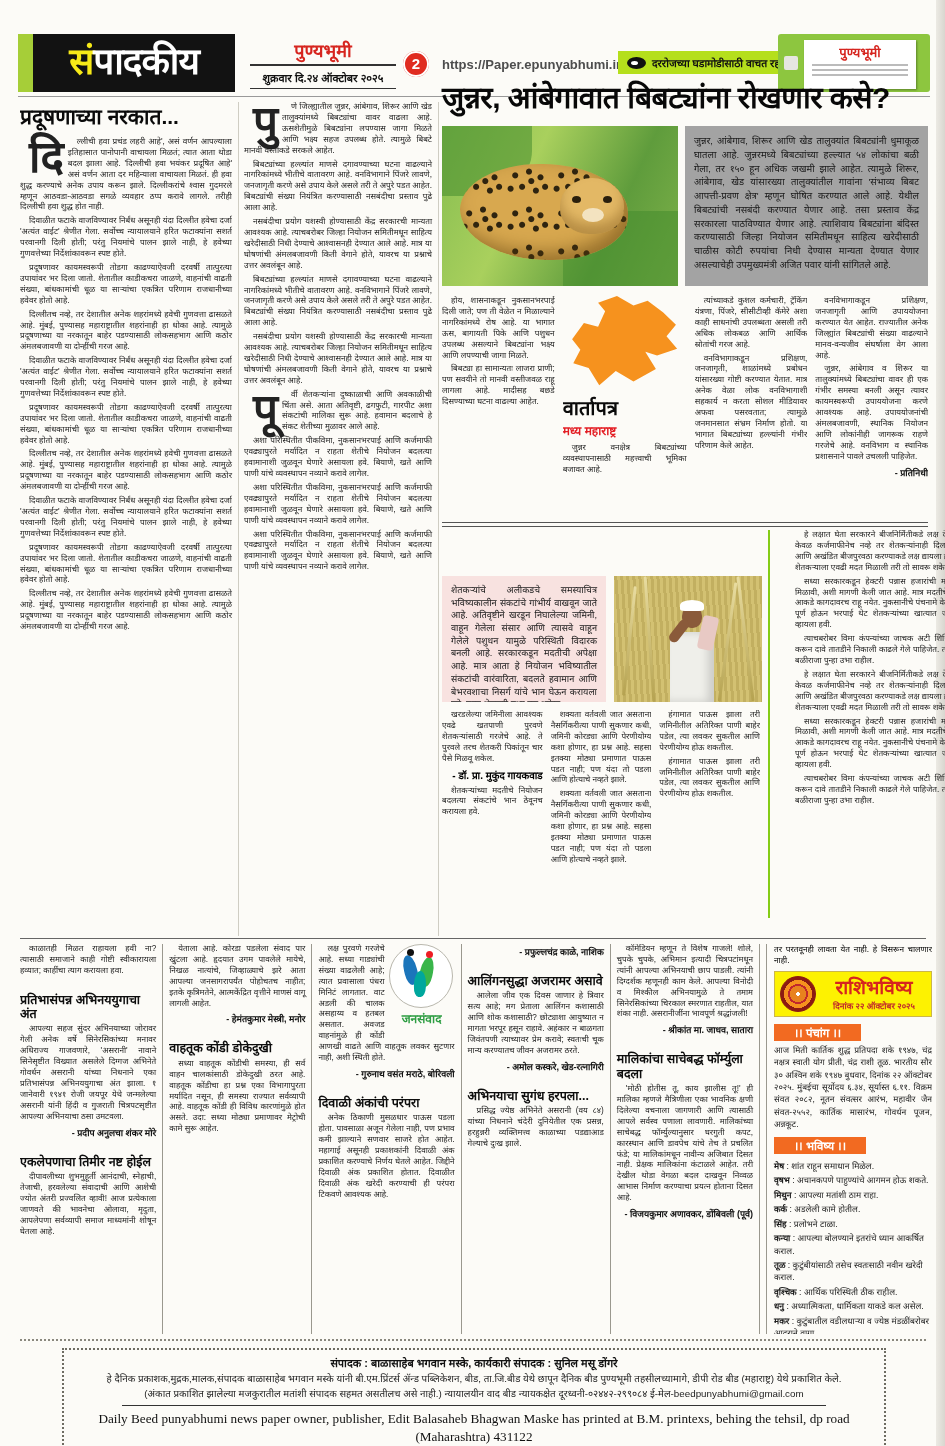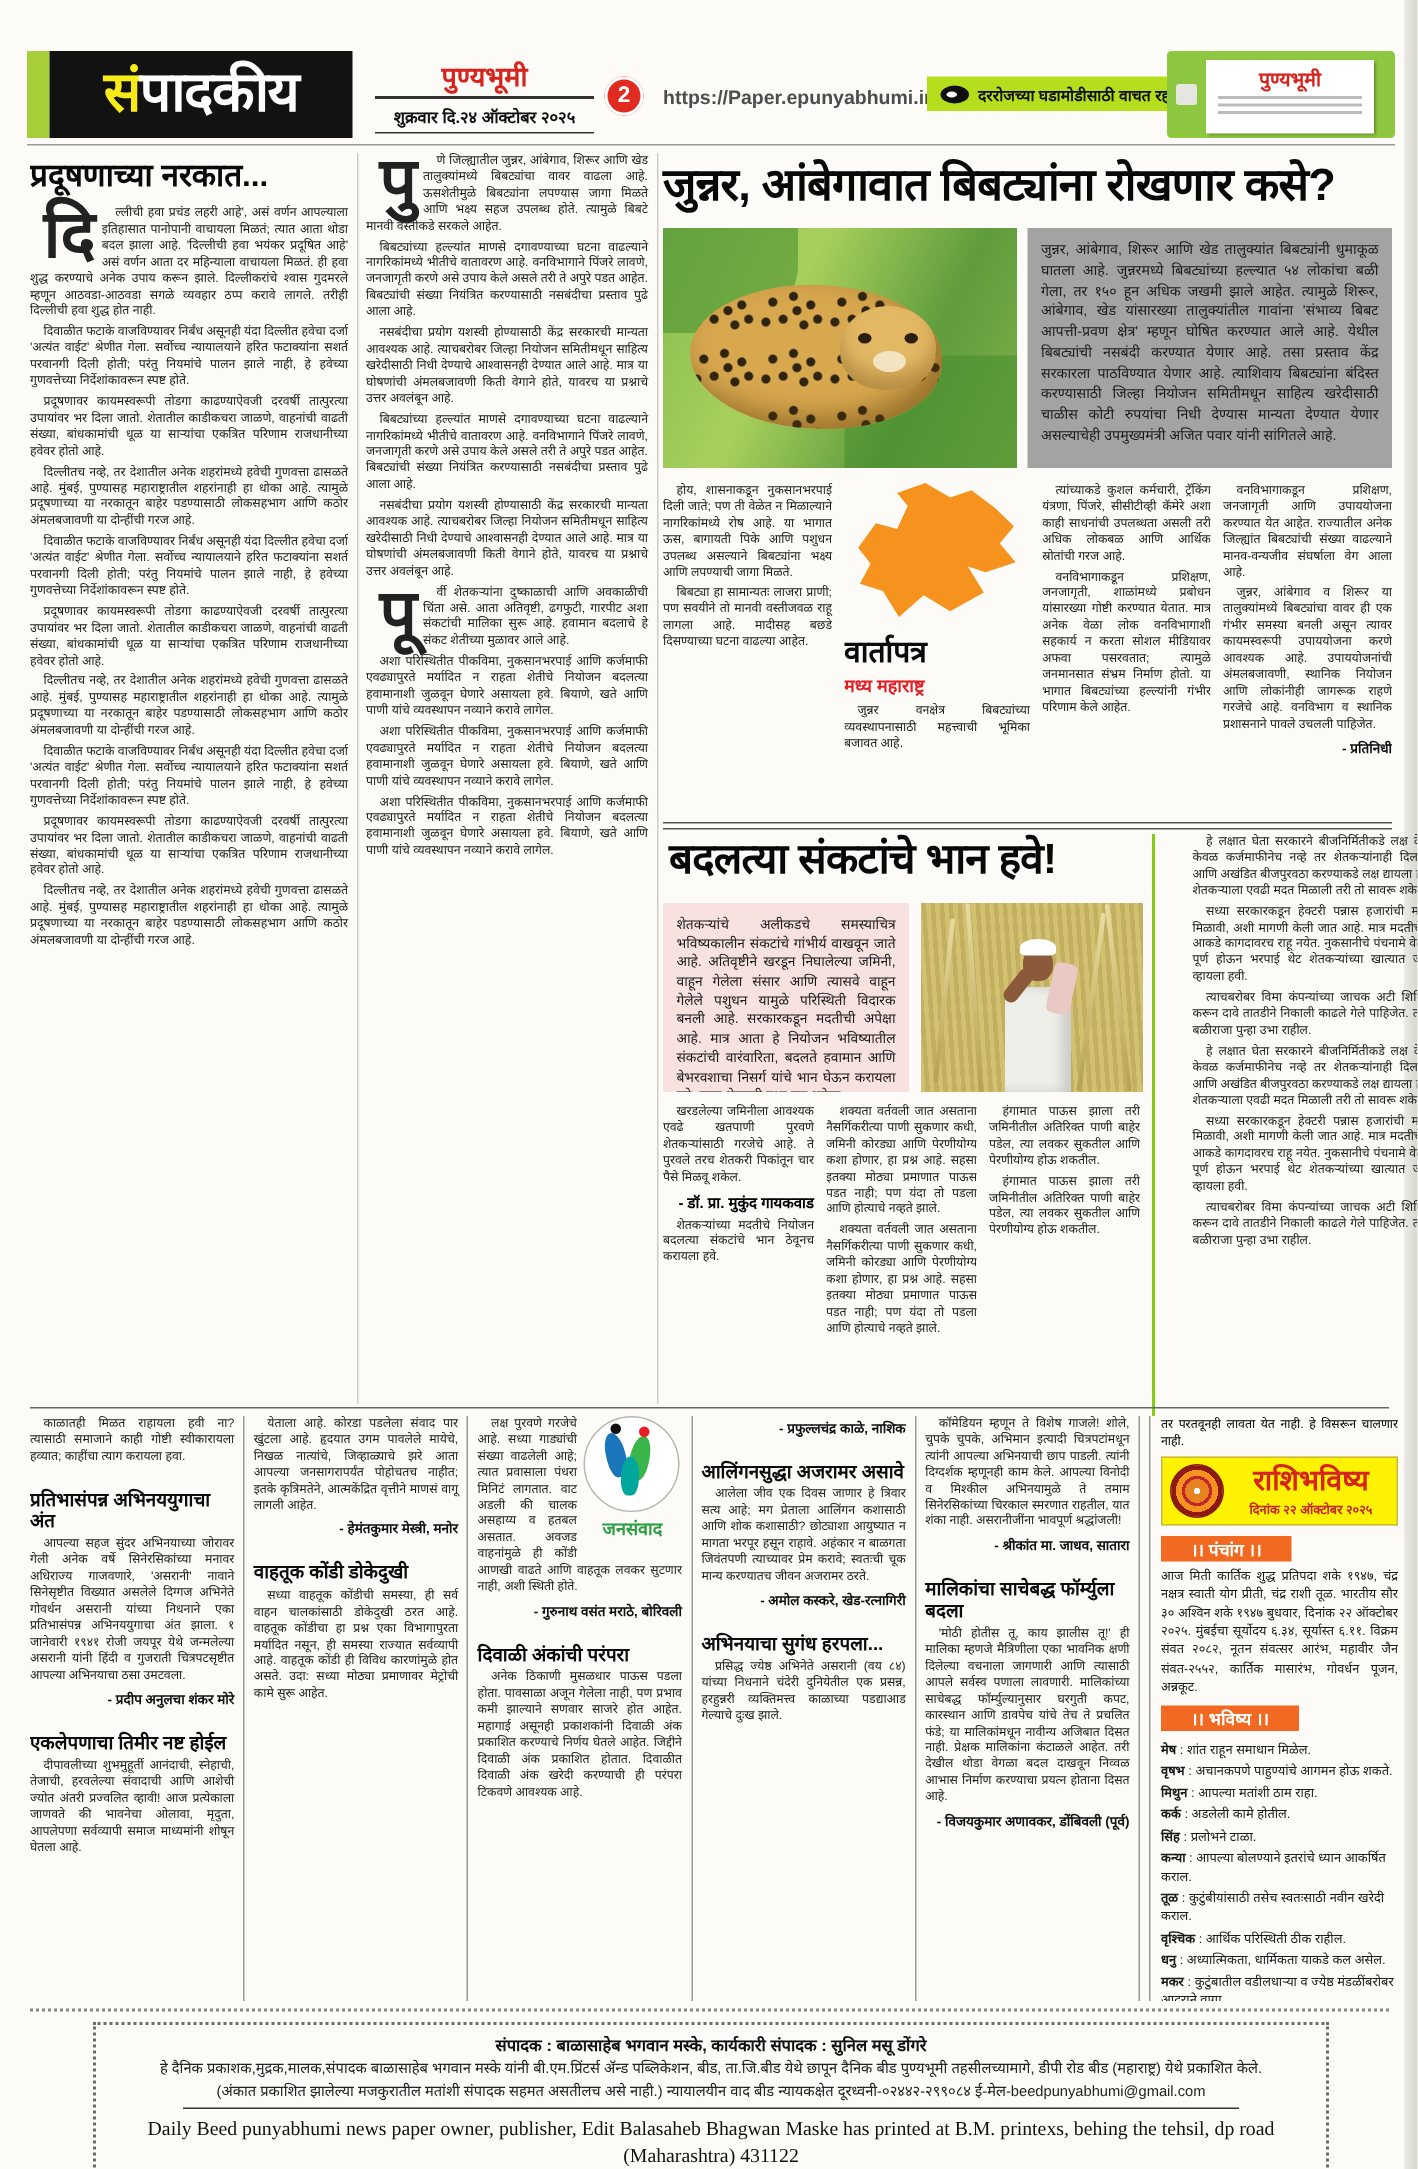--- a/index.html
+++ b/index.html
@@ -31,21 +31,21 @@
   
   .bt{font-size:8.2px;line-height:1.33;text-align:justify;color:#1d1d1d;margin:0 0 3px;text-indent:9px;}
   .lh{font-size:12.5px;font-weight:800;color:#0d0d0d;margin:16px 0 3px;line-height:1.15;}
   .byl{font-size:9px;font-weight:800;color:#111;text-align:right;margin:1px 0 4px;}
   .dc{float:left;font-size:44px;line-height:36px;font-weight:800;padding:2px 4px 0 0;color:#222;}
   
   .col1{position:absolute;left:20px;top:102px;width:212px;height:834px;overflow:hidden;padding-right:6px;border-right:1px solid #cfcdc3;}
   .col1 h2{font-size:21px;font-weight:800;margin:0 0 7px;color:#0a0a0a;}
   .col2{position:absolute;left:244px;top:102px;width:188px;height:834px;overflow:hidden;padding-right:6px;border-right:1px solid #cfcdc3;}
   
-  .rz{position:absolute;left:442px;top:108px;width:486px;height:836px;}
+  .rz{position:absolute;left:442px;top:82px;width:486px;height:836px;}
   .lead-hl{font-size:30px;font-weight:800;line-height:1.05;margin:0;letter-spacing:-.5px;color:#080808;}
   .leo-photo{position:absolute;left:0;top:44px;width:236px;height:160px;overflow:hidden;
     background:linear-gradient(115deg,#86bd50 0%,#a9d05d 35%,#5f9c3c 70%,#7fb24a 100%);}
   .leaf{position:absolute;border-radius:50% 10% 50% 10%;background:rgba(70,140,45,.55);}
   .leo-body-art{position:absolute;left:18px;top:38px;width:168px;height:96px;background:#d8a84f;border-radius:48% 52% 46% 54%;
     background-image:radial-gradient(circle at 20% 30%,#2e2410 2.5px,transparent 3.5px),radial-gradient(circle at 50% 20%,#2e2410 2.5px,transparent 3.5px),
     radial-gradient(circle at 75% 35%,#2e2410 2.5px,transparent 3.5px),radial-gradient(circle at 35% 60%,#2e2410 2.5px,transparent 3.5px),
     radial-gradient(circle at 65% 70%,#2e2410 2.5px,transparent 3.5px),radial-gradient(circle at 85% 60%,#2e2410 2.5px,transparent 3.5px),
     radial-gradient(circle at 10% 65%,#2e2410 2.5px,transparent 3.5px),radial-gradient(circle at 55% 45%,#2e2410 2.5px,transparent 3.5px);
     background-size:46px 38px;box-shadow:inset -8px -8px 18px rgba(90,60,10,.5);}
@@ -211,21 +211,20 @@
         <div>
             <p class="bt">वनविभागाकडून प्रशिक्षण, जनजागृती आणि उपाययोजना करण्यात येत आहेत. राज्यातील अनेक जिल्ह्यांत बिबट्यांची संख्या वाढल्याने मानव-वन्यजीव संघर्षाला वेग आला आहे.</p>
             <p class="bt">जुन्नर, आंबेगाव व शिरूर या तालुक्यांमध्ये बिबट्यांचा वावर ही एक गंभीर समस्या बनली असून त्यावर कायमस्वरूपी उपाययोजना करणे आवश्यक आहे. उपाययोजनांची अंमलबजावणी, स्थानिक नियोजन आणि लोकांनीही जागरूक राहणे गरजेचे आहे. वनविभाग व स्थानिक प्रशासनाने पावले उचलली पाहिजेत.</p>
           </div>
         <div class="byl">- प्रतिनिधी</div>
       </div>
     </div>
 
     <div class="dbl"></div>
 
-    <div class="farm-hl">बदलत्या संकटांचे भान हवे!</div>
     <div class="farm-right">
         <p class="bt">हे लक्षात घेता सरकारने बीजनिर्मितीकडे लक्ष देणे, केवळ कर्जमाफीनेच नव्हे तर शेतकऱ्यांनाही दिलासा आणि अखंडित बीजपुरवठा करण्याकडे लक्ष द्यायला हवे. शेतकऱ्याला एवढी मदत मिळाली तरी तो सावरू शकेल.</p>
         <p class="bt">सध्या सरकारकडून हेक्टरी पन्नास हजारांची मदत मिळावी, अशी मागणी केली जात आहे. मात्र मदतीचे हे आकडे कागदावरच राहू नयेत. नुकसानीचे पंचनामे वेळेत पूर्ण होऊन भरपाई थेट शेतकऱ्यांच्या खात्यात जमा व्हायला हवी.</p>
         <p class="bt">त्याचबरोबर विमा कंपन्यांच्या जाचक अटी शिथिल करून दावे तातडीने निकाली काढले गेले पाहिजेत. तरच बळीराजा पुन्हा उभा राहील.</p>
         <p class="bt">हे लक्षात घेता सरकारने बीजनिर्मितीकडे लक्ष देणे, केवळ कर्जमाफीनेच नव्हे तर शेतकऱ्यांनाही दिलासा आणि अखंडित बीजपुरवठा करण्याकडे लक्ष द्यायला हवे. शेतकऱ्याला एवढी मदत मिळाली तरी तो सावरू शकेल.</p>
         <p class="bt">सध्या सरकारकडून हेक्टरी पन्नास हजारांची मदत मिळावी, अशी मागणी केली जात आहे. मात्र मदतीचे हे आकडे कागदावरच राहू नयेत. नुकसानीचे पंचनामे वेळेत पूर्ण होऊन भरपाई थेट शेतकऱ्यांच्या खात्यात जमा व्हायला हवी.</p>
         <p class="bt">त्याचबरोबर विमा कंपन्यांच्या जाचक अटी शिथिल करून दावे तातडीने निकाली काढले गेले पाहिजेत. तरच बळीराजा पुन्हा उभा राहील.</p>
       </div>
 
     <div class="farm-intro">शेतकऱ्यांचे अलीकडचे समस्याचित्र भविष्यकालीन संकटांचे गांभीर्य वाखवून जाते आहे. अतिवृष्टीने खरडून निघालेल्या जमिनी, वाहून गेलेला संसार आणि त्यासवे वाहून गेलेले पशुधन यामुळे परिस्थिती विदारक बनली आहे. सरकारकडून मदतीची अपेक्षा आहे. मात्र आता हे नियोजन भविष्यातील संकटांची वारंवारिता, बदलते हवामान आणि बेभरवशाचा निसर्ग यांचे भान घेऊन करायला हवे. तरच शेतकरी उभा राहू शकेल.</div>

